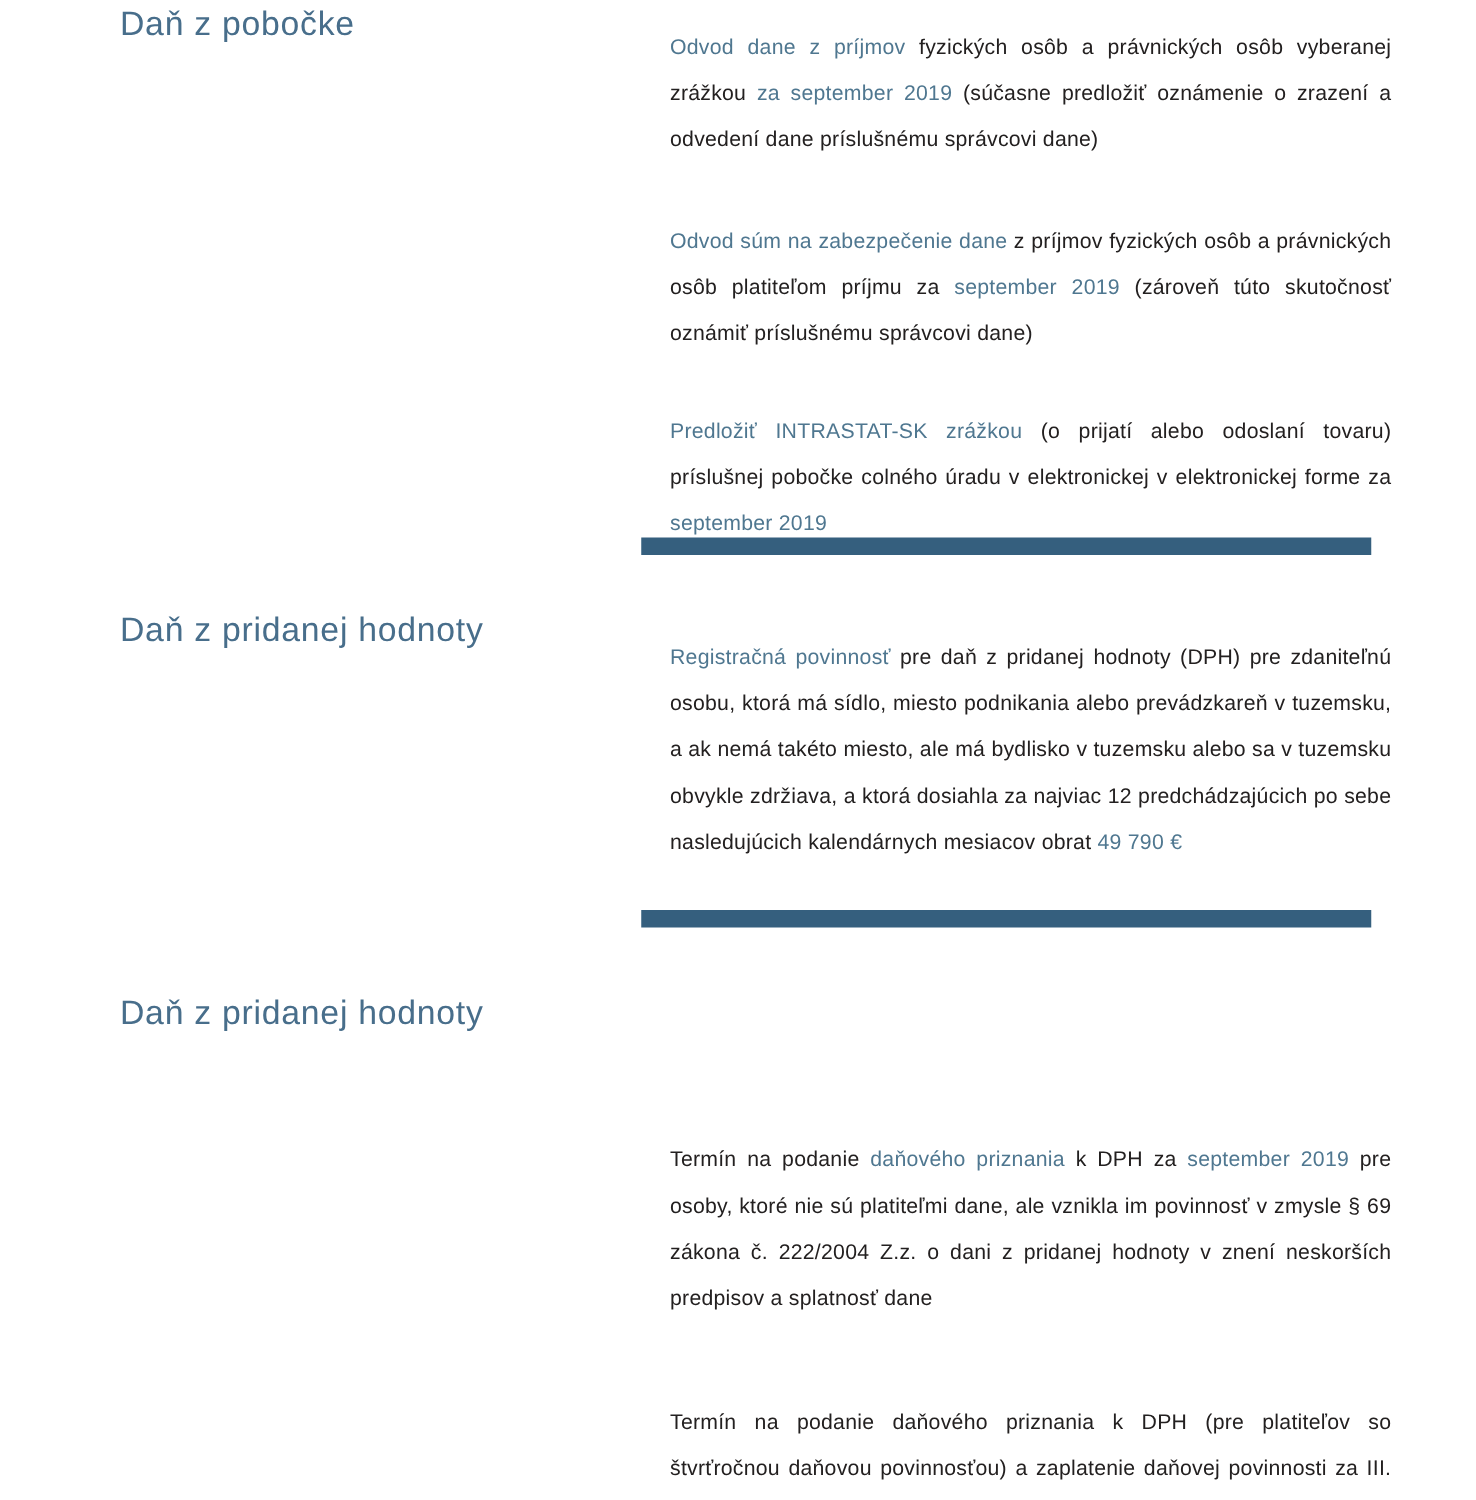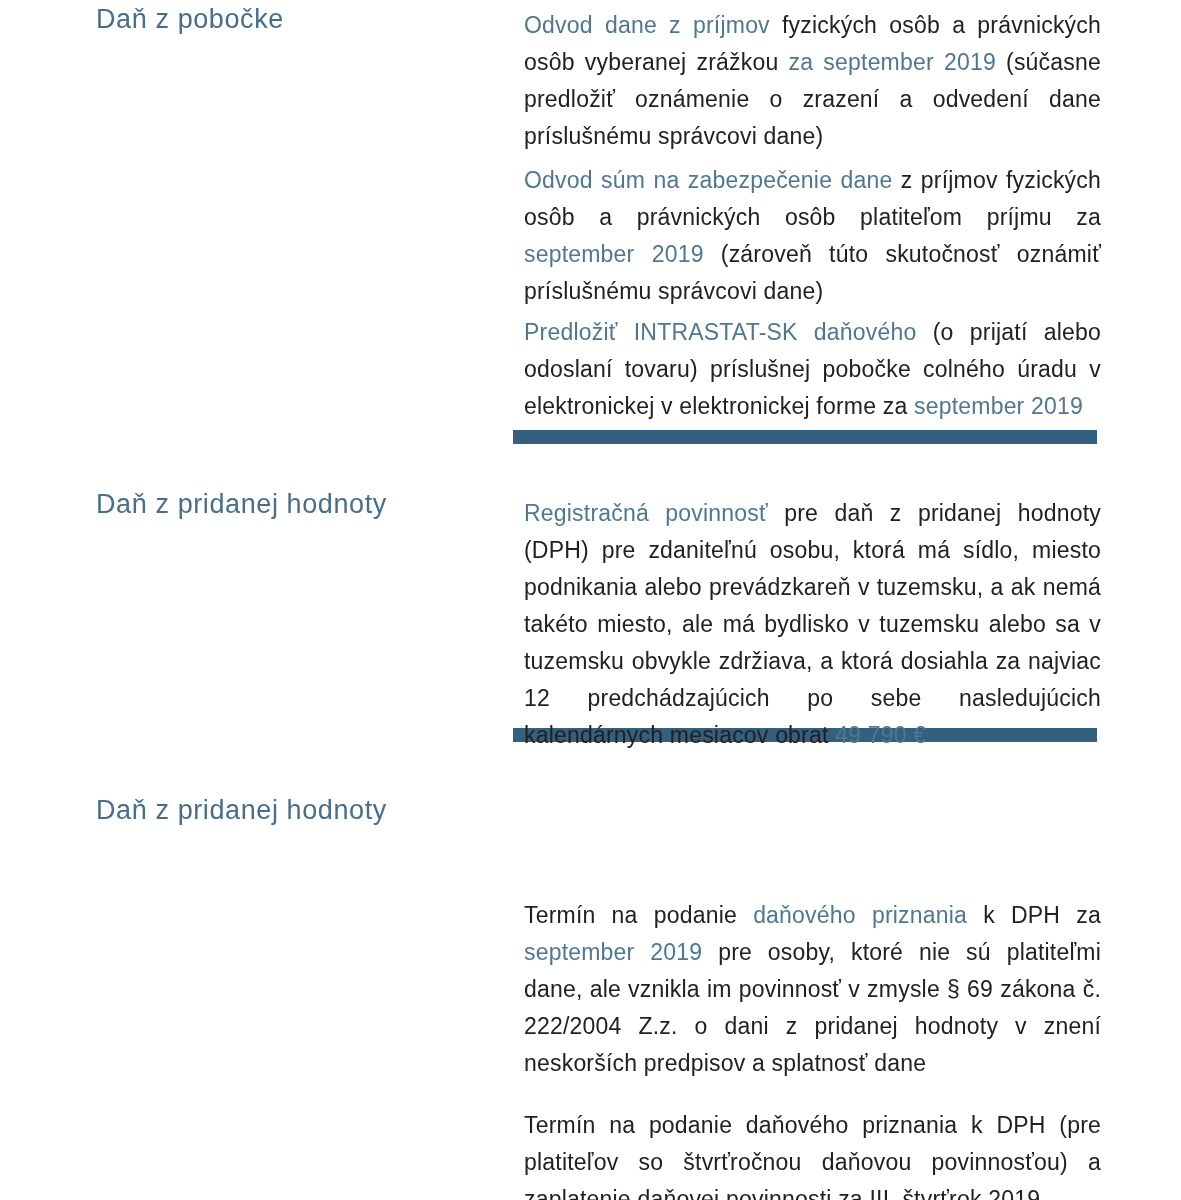--- a/index.html
+++ b/index.html
@@ -42,25 +42,25 @@
     position: absolute;
     left: 513px;
     width: 584px;
     height: 14px;
     background: var(--bar, #355f7e);
   }
   .para {
     position: absolute;
     left: 520px;
     width: 577px;
-    font-size: 23px;
+    font-size: 17px;
     line-height: 37px;
     letter-spacing: 0.2px;
     text-align: justify;
-    margin: 4px;
+    margin: 16px;
   }
   .para .accent {
     color: var(--accent-text, #4f7790);
   }
   .para .plain {
     color: var(--body-text, #232020);
   }
 </style>
 </head>
 <body style="background: rgb(255, 255, 255);">
@@ -81,21 +81,21 @@
 
   <p class="para" style="top:3px">
     <span class="accent">Odvod dane z príjmov </span><span class="plain">fyzických osôb a právnických osôb vyberanej zrážkou </span><span class="accent">za september 2019 </span><span class="plain">(súčasne predložiť oznámenie o zrazení a odvedení dane príslušnému správcovi dane)</span>
   </p>
 
   <p class="para" style="top:158px">
     <span class="accent">Odvod súm na zabezpečenie dane </span><span class="plain">z príjmov fyzických osôb a právnických osôb platiteľom príjmu za </span><span class="accent">september 2019 </span><span class="plain">(zároveň túto skutočnosť oznámiť príslušnému správcovi dane)</span>
   </p>
 
   <p class="para" style="top:310px">
-    <span class="accent">Predložiť INTRASTAT-SK daňového </span><span class="plain">(o prijatí alebo odoslaní tovaru) príslušnej pobočke colného úradu v elektronickej v elektronickej forme za </span><span class="accent">september 2019</span>
+    <span class="accent">Predložiť INTRASTAT-SK zrážkou </span><span class="plain">(o prijatí alebo odoslaní tovaru) príslušnej pobočke colného úradu v elektronickej v elektronickej forme za </span><span class="accent">september 2019</span>
   </p>
 
   <p class="para" style="top:491px">
     <span class="accent">Registračná povinnosť </span><span class="plain">pre daň z pridanej hodnoty (DPH) pre zdaniteľnú osobu, ktorá má sídlo, miesto podnikania alebo prevádzkareň v tuzemsku, a ak nemá takéto miesto, ale má bydlisko v tuzemsku alebo sa v tuzemsku obvykle zdržiava, a ktorá dosiahla za najviac 12 predchádzajúcich po sebe nasledujúcich kalendárnych mesiacov obrat </span><span class="accent">49 790 €</span>
   </p>
 
 
   <p class="para" style="top:893px">
     <span class="plain">Termín na podanie </span><span class="accent">daňového priznania </span><span class="plain">k DPH za </span><span class="accent">september 2019 </span><span class="plain">pre osoby, ktoré nie sú platiteľmi dane, ale vznikla im povinnosť v zmysle § 69 zákona č. 222/2004 Z.z. o dani z pridanej hodnoty v znení neskorších predpisov a splatnosť dane</span>
   </p>

